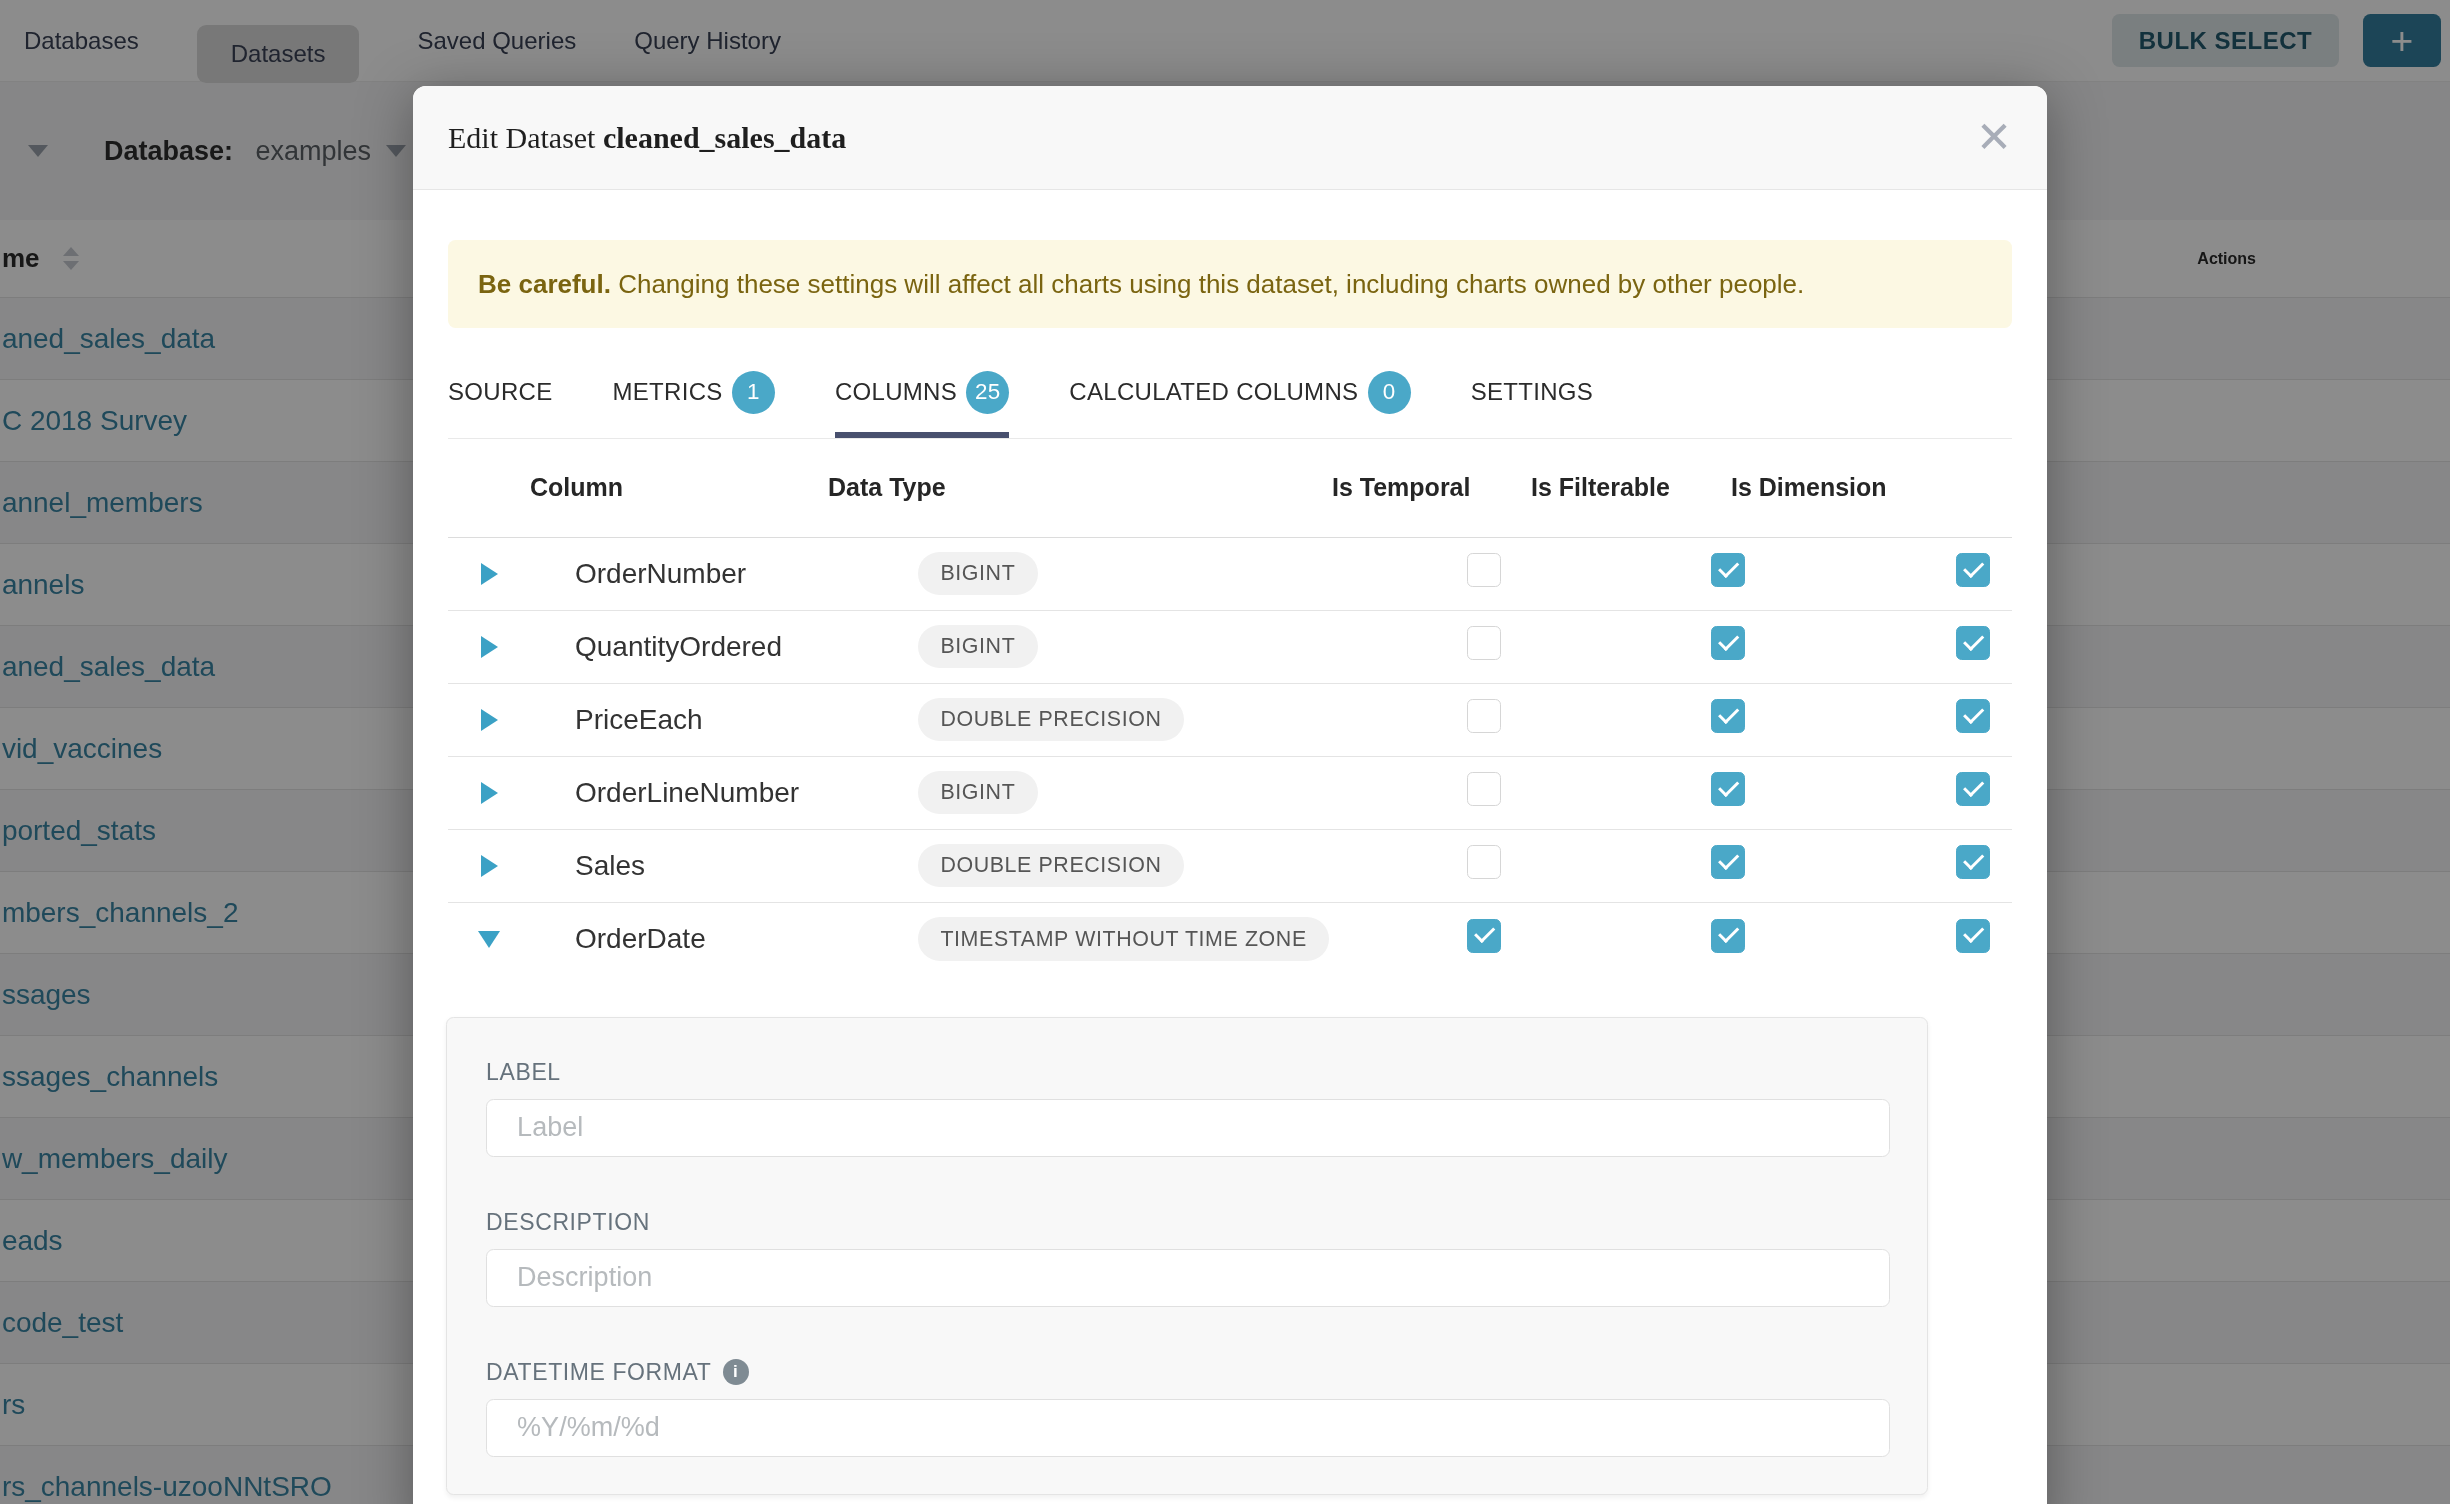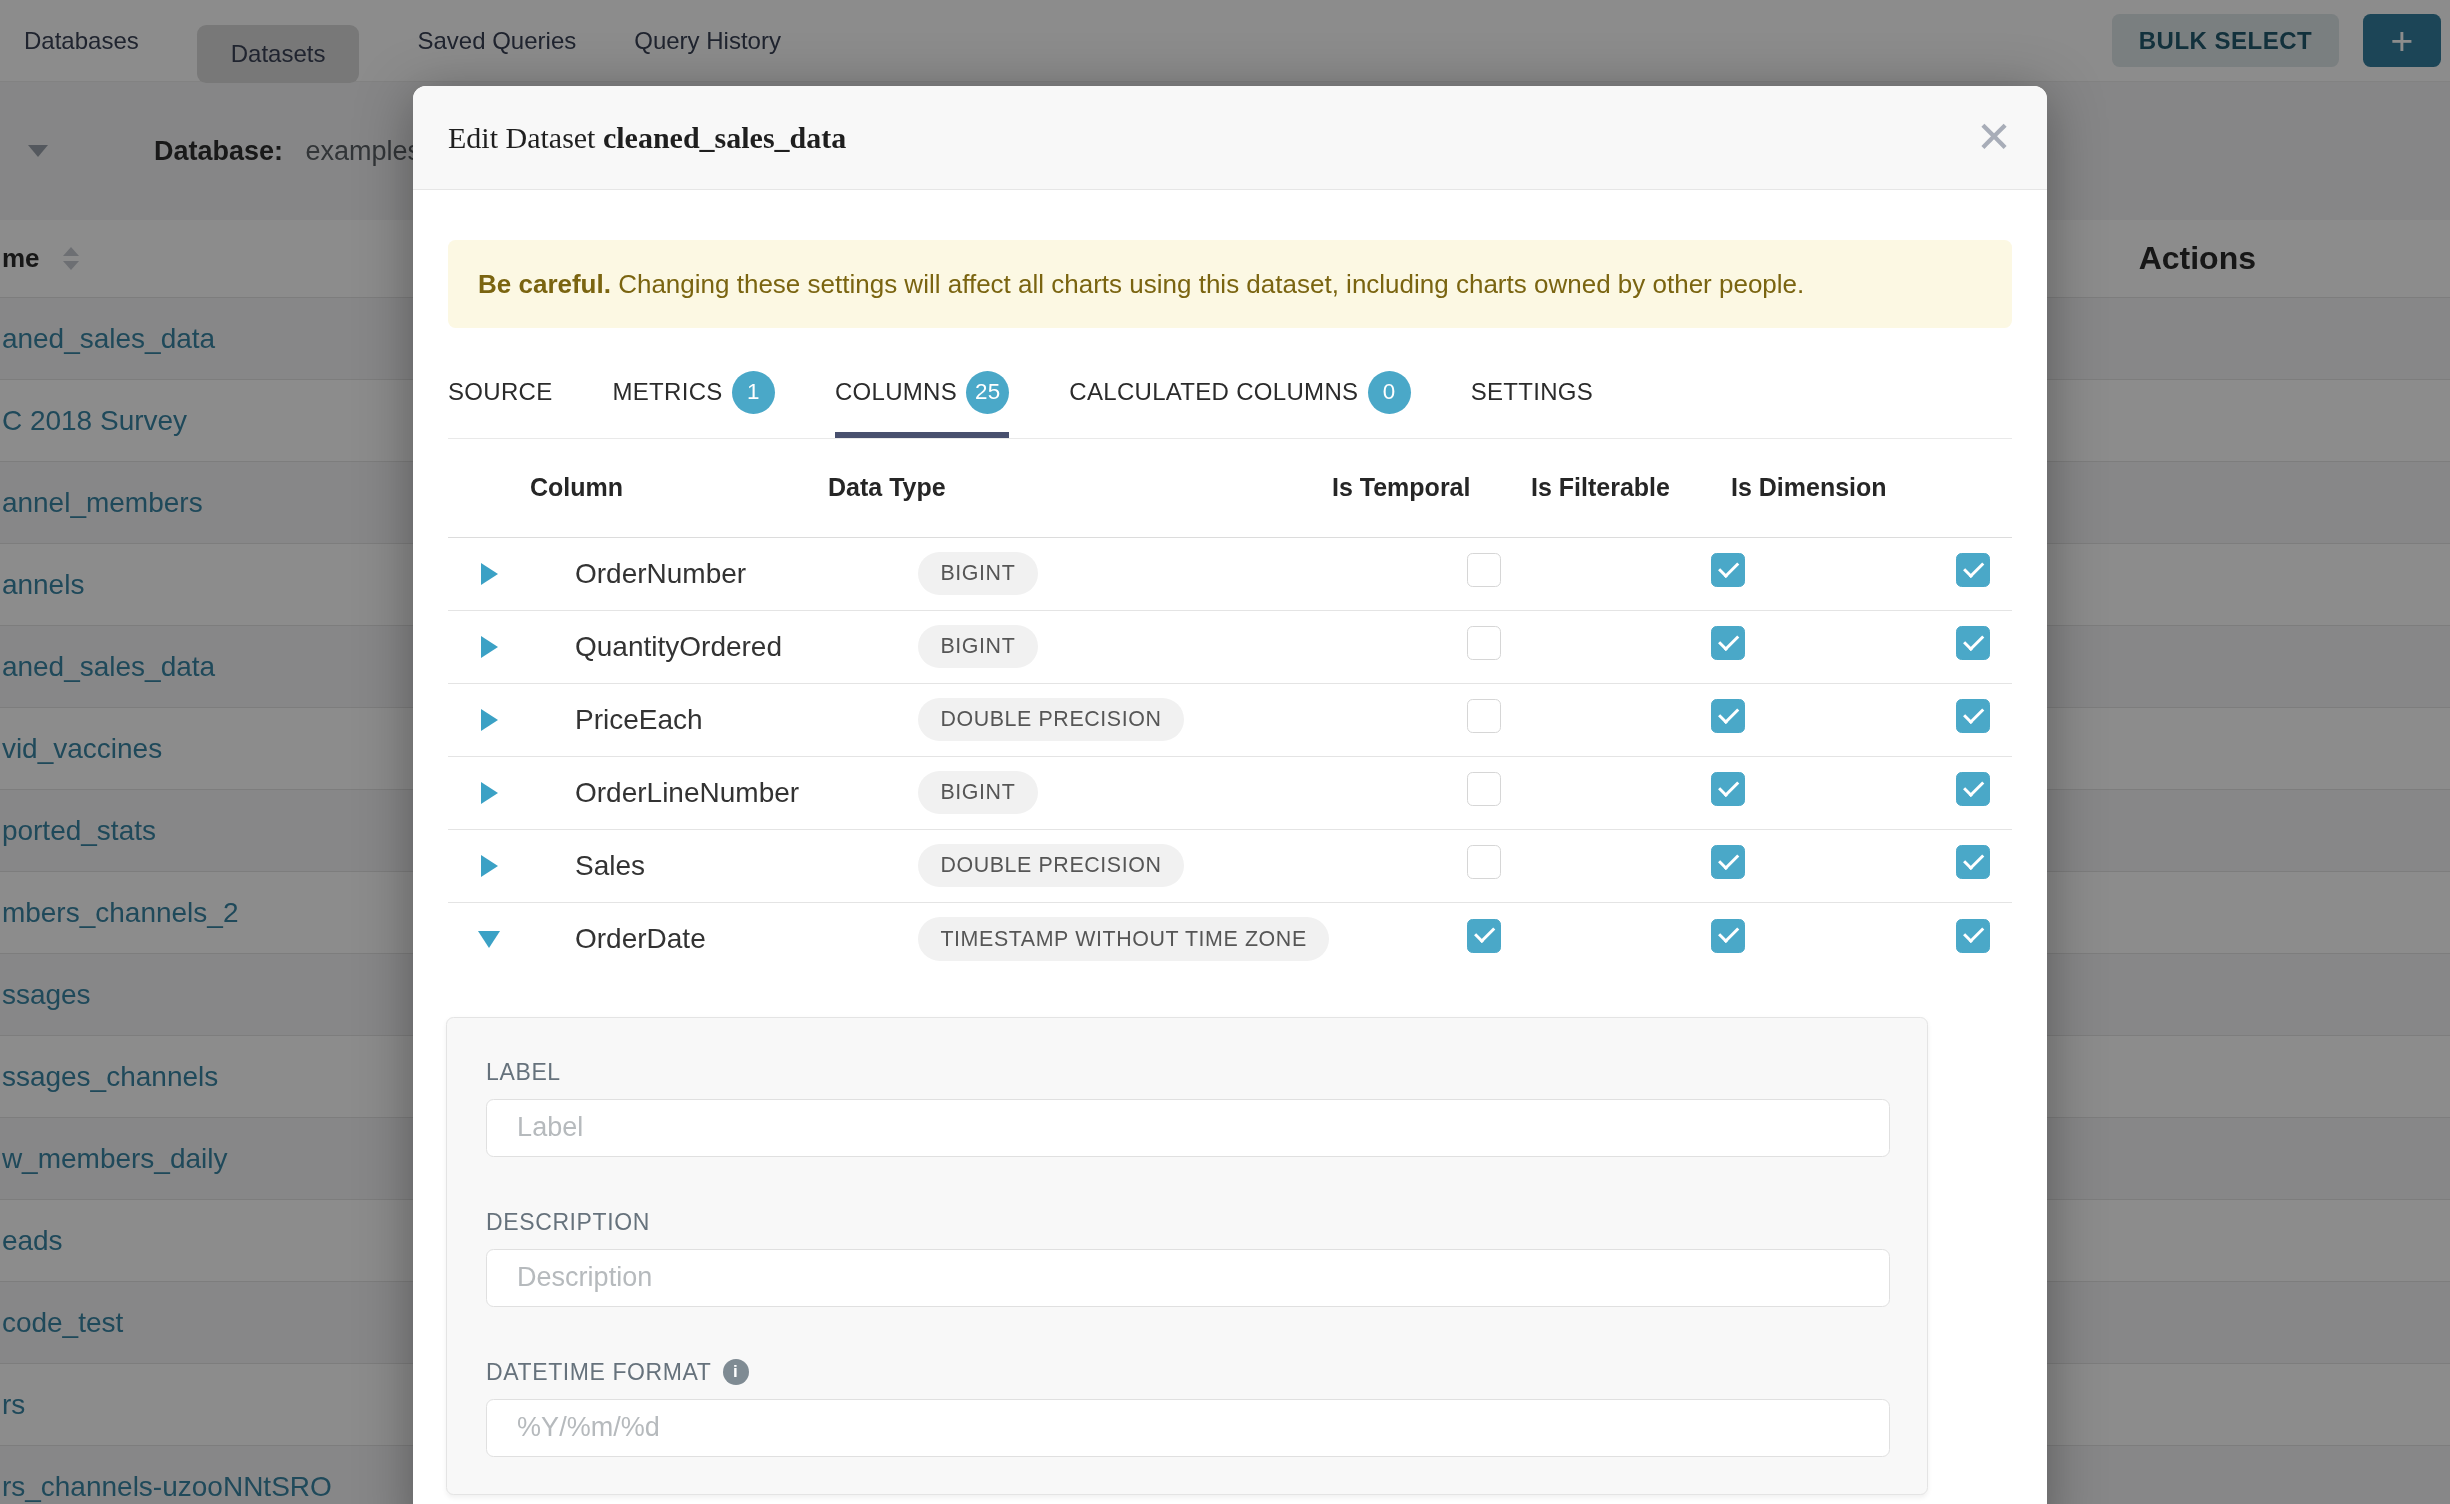--- a/index.html
+++ b/index.html
@@ -17,33 +17,33 @@
   .bulk { width:227px; height:53px; background:#dfe7ea; color:#22596d; font-size:24px;
           font-weight:600; letter-spacing:0.5px; border:none; border-radius:7.5px; cursor:pointer;
           font-family:inherit; }
   .addbtn { width:78px; height:53px; background:#337f9f; color:#fff; font-size:39px; line-height:1;
             border:none; border-radius:7.5px; cursor:pointer; font-family:inherit; }
 
   .toolbar { height:138px; background:#f4f5f6; display:flex; align-items:center;
              padding-left:28px; font-size:27px; }
   .caret { width:0; height:0; border-left:10.3px solid transparent; border-right:10.3px solid transparent;
            border-top:12px solid #9aa1ab; display:inline-block; }
-  .db-label { font-weight:700; color:#2f2f2f; margin-left:106px; }
+  .db-label { font-weight:700; color:#2f2f2f; margin-left:56px; }
   .db-value { color:#5c6166; margin-left:22.4px; margin-right:15px; }
 
   .bg-card { background:#fff; }
   .bg-head { height:78px; display:flex; align-items:center; border-bottom:0.9px solid #e3e3e3;
              padding-left:1.9px; }
   .bg-name-h { font-size:26px; font-weight:700; color:#2b2b2b; }
   .sort-icon { display:inline-flex; flex-direction:column; gap:4.7px; margin-left:24px; }
   .s-up { width:0;height:0;border-left:8.4px solid transparent;border-right:8.4px solid transparent;
           border-bottom:9.3px solid #c6cad1; }
   .s-down { width:0;height:0;border-left:8.4px solid transparent;border-right:8.4px solid transparent;
             border-top:9.3px solid #c6cad1; }
-  .bg-actions-h { margin-left:auto; margin-right:194px; font-size:32px; font-weight:700; color:#2b2b2b; }
+  .bg-actions-h { margin-left:auto; margin-right:194px; font-size:16px; font-weight:700; color:#2b2b2b; }
   .bg-row { height:82px; display:flex; align-items:center; border-bottom:0.9px solid #e3e3e3;
             padding-left:1.9px; }
   .bg-row.alt { background:#f6f6f7; }
   .bg-link { font-size:28px; color:#3a86a5; cursor:pointer; white-space:nowrap; }
 
   
   .overlay { position:absolute; inset:0; background:rgba(0,0,0,.45); z-index:10; }
   .modal { position:absolute; left:413px; top:86px; width:1634px; height:1454px; background:#fff;
            z-index:20; border-radius:13px; box-shadow:0 9.3px 56px rgba(0,0,0,.35); overflow:hidden; }
   .m-head { height:104px; background:#f8f8f8; border-bottom:0.9px solid #e6e6e6; display:flex;

